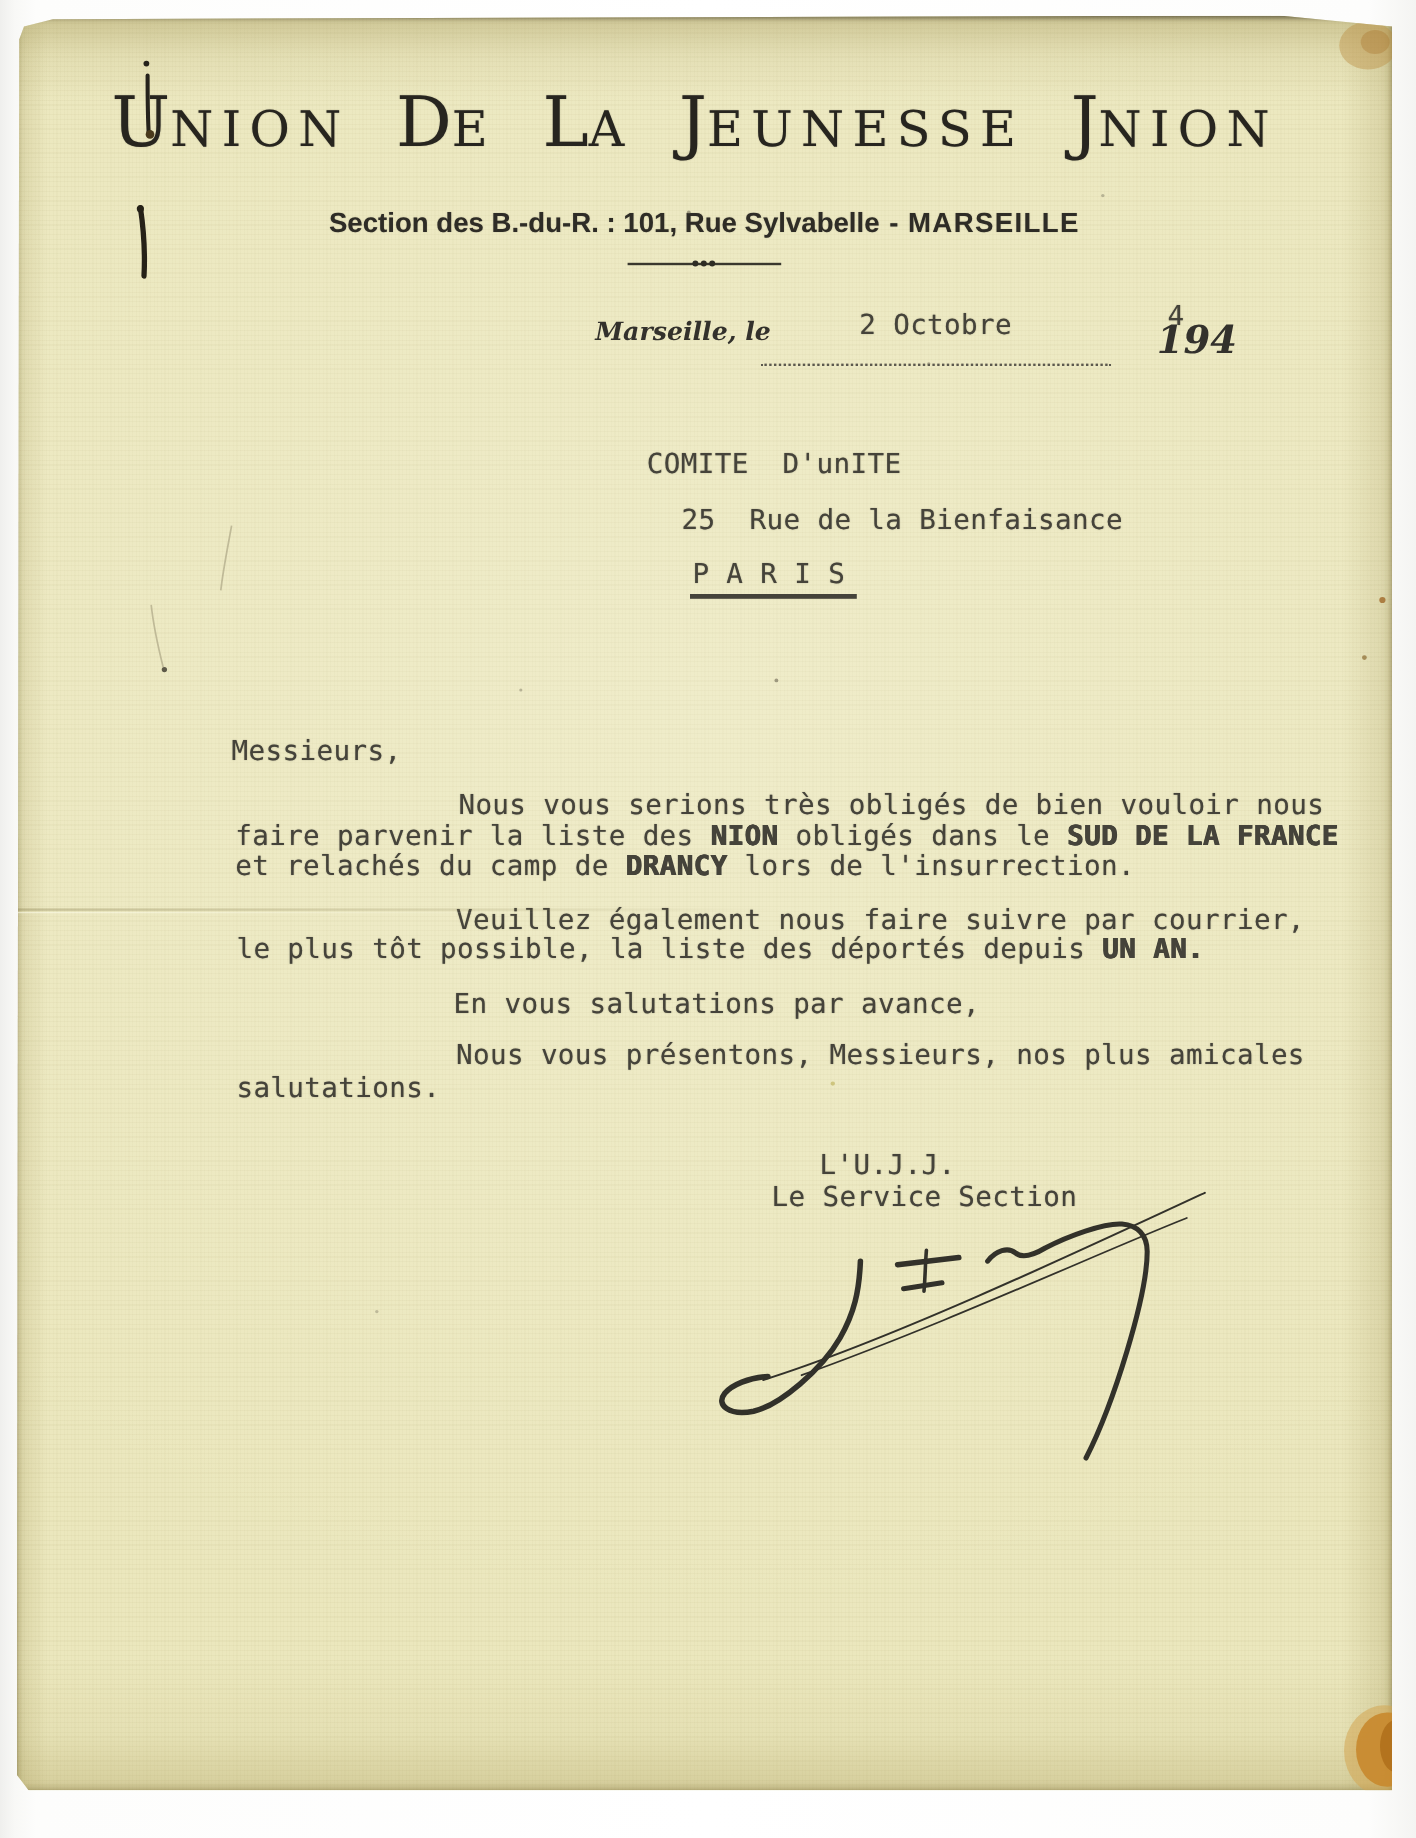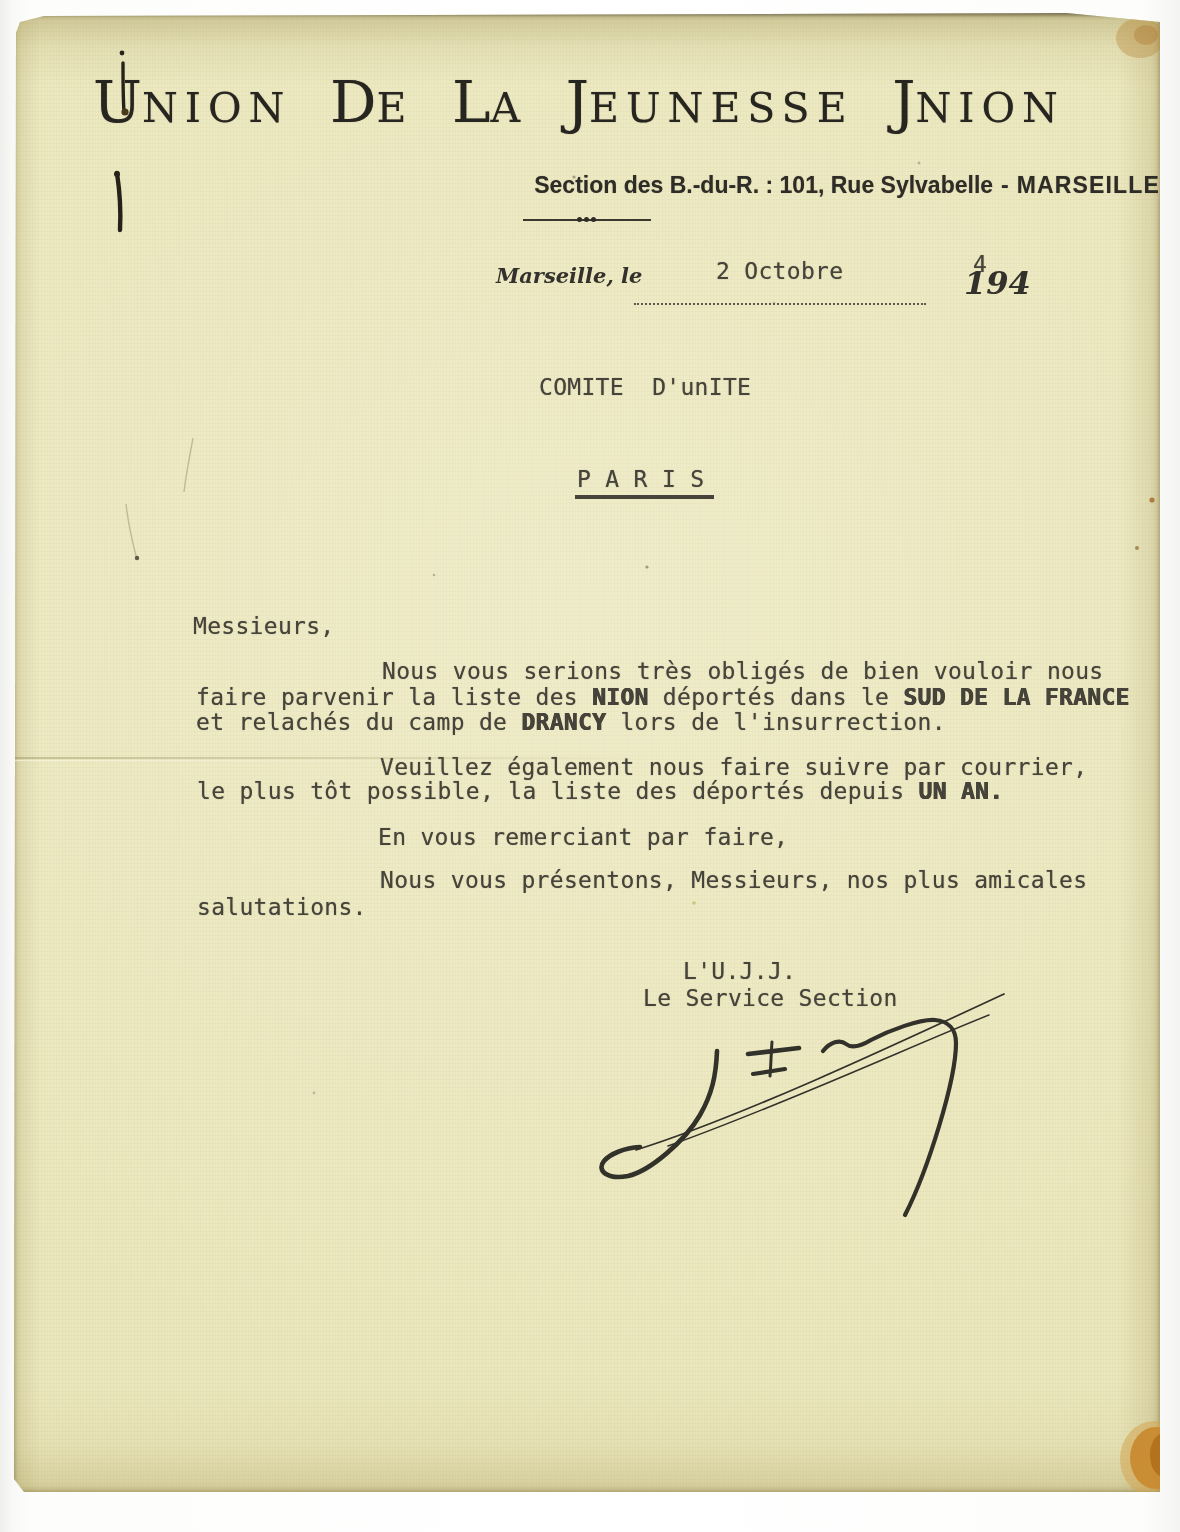--- a/index.html
+++ b/index.html
@@ -40,21 +40,21 @@
   }
   .org-title .word{display:flex;align-items:baseline;}
   .org-title .initial{font-size:58px;line-height:1;}
   .org-title .rest{font-size:41px;line-height:1;letter-spacing:.17em;}
   .org-abbr{
     position:absolute;left:0;right:0;top:127px;text-align:center;
     font-family:"DejaVu Serif",serif;font-weight:bold;font-size:21px;
     letter-spacing:.55em;color:#2c2a24;
   }
   .section-line{
-    position:absolute;left:0;right:0;top:159px;text-align:right;
+    position:absolute;left:0;right:0;top:159px;text-align:center;
     font-family:"Liberation Sans","DejaVu Sans",sans-serif;font-weight:700;font-size:23px;
     color:#2e2c26;text-shadow:0 0 1px rgba(46,44,38,.35);
   }
   .section-line .sep{padding:0 8px;}
   .section-line .city{letter-spacing:.05em;}
   .divider{position:absolute;left:50%;top:203px;transform:translateX(-50%);width:128px;height:7px;}
   .divider .rule{position:absolute;left:0;right:0;top:3px;height:2px;background:#3a382e;}
   .divider .dot{position:absolute;top:1px;width:5px;height:5px;border-radius:50%;background:#2e2c24;}
   .divider .d1{left:54px}.divider .d2{left:61px}.divider .d3{left:68px}
 
@@ -115,32 +115,33 @@
     <div class="dot d3"></div>
   </div>
 
   <div class="serif-it place-label">Marseille, le</div>
   <div class="date-leader"></div>
   <div class="t typed-date">2 Octobre</div>
   <div class="serif-it year-printed">194</div>
   <div class="t year-typed">4</div>
 
   <div class="t" style="left:525px;top:361px">COMITE  D'unITE</div>
+  <div class="t" style="left:554px;top:408px">25  Rue de la Bienfaisance</div>
   <div class="t" style="left:563px;top:453px"><span class="underlined">P A R I S</span></div>
 
   <div class="t" style="left:179px;top:600px">Messieurs,</div>
 
   <div class="t" style="left:368px;top:645px">Nous vous serions très obligés de bien vouloir nous</div>
-  <div class="t" style="left:182px;top:671px"><span>faire parvenir la liste des </span><span class="strong">NION</span><span> déportés dans le </span><span class="strong">SUD DE LA FRANCE</span></div>
+  <div class="t" style="left:182px;top:671px"><span>faire parvenir la liste des </span><span class="strong">NION</span><span> obligés dans le </span><span class="strong">SUD DE LA FRANCE</span></div>
   <div class="t" style="left:182px;top:696px"><span>et relachés du camp de </span><span class="strong">DRANCY</span><span> lors de l'insurrection.</span></div>
 
   <div class="t" style="left:366px;top:741px">Veuillez également nous faire suivre par courrier,</div>
   <div class="t" style="left:183px;top:765px"><span>le plus tôt possible, la liste des déportés depuis </span><span class="strong">UN AN.</span></div>
 
-  <div class="t" style="left:364px;top:811px">En vous remerciant par faire,</div>
+  <div class="t" style="left:364px;top:811px">En vous salutations par avance,</div>
 
   <div class="t" style="left:366px;top:854px">Nous vous présentons, Messieurs, nos plus amicales</div>
   <div class="t" style="left:183px;top:881px">salutations.</div>
 
   <div class="t" style="left:669px;top:945px">L'U.J.J.</div>
   <div class="t" style="left:629px;top:972px">Le Service Section</div>
 
   <svg class="signature" viewBox="0 0 430 250">
     <g fill="none" stroke="#23221e" stroke-linecap="round" stroke-linejoin="round" opacity=".92">
       <path d="M129,63 C128,88 124,106 112,127 C97,153 62,183 40,188 C20,192 8,183 16,173 C22,166 36,160 52,159" stroke-width="4.6"></path>

